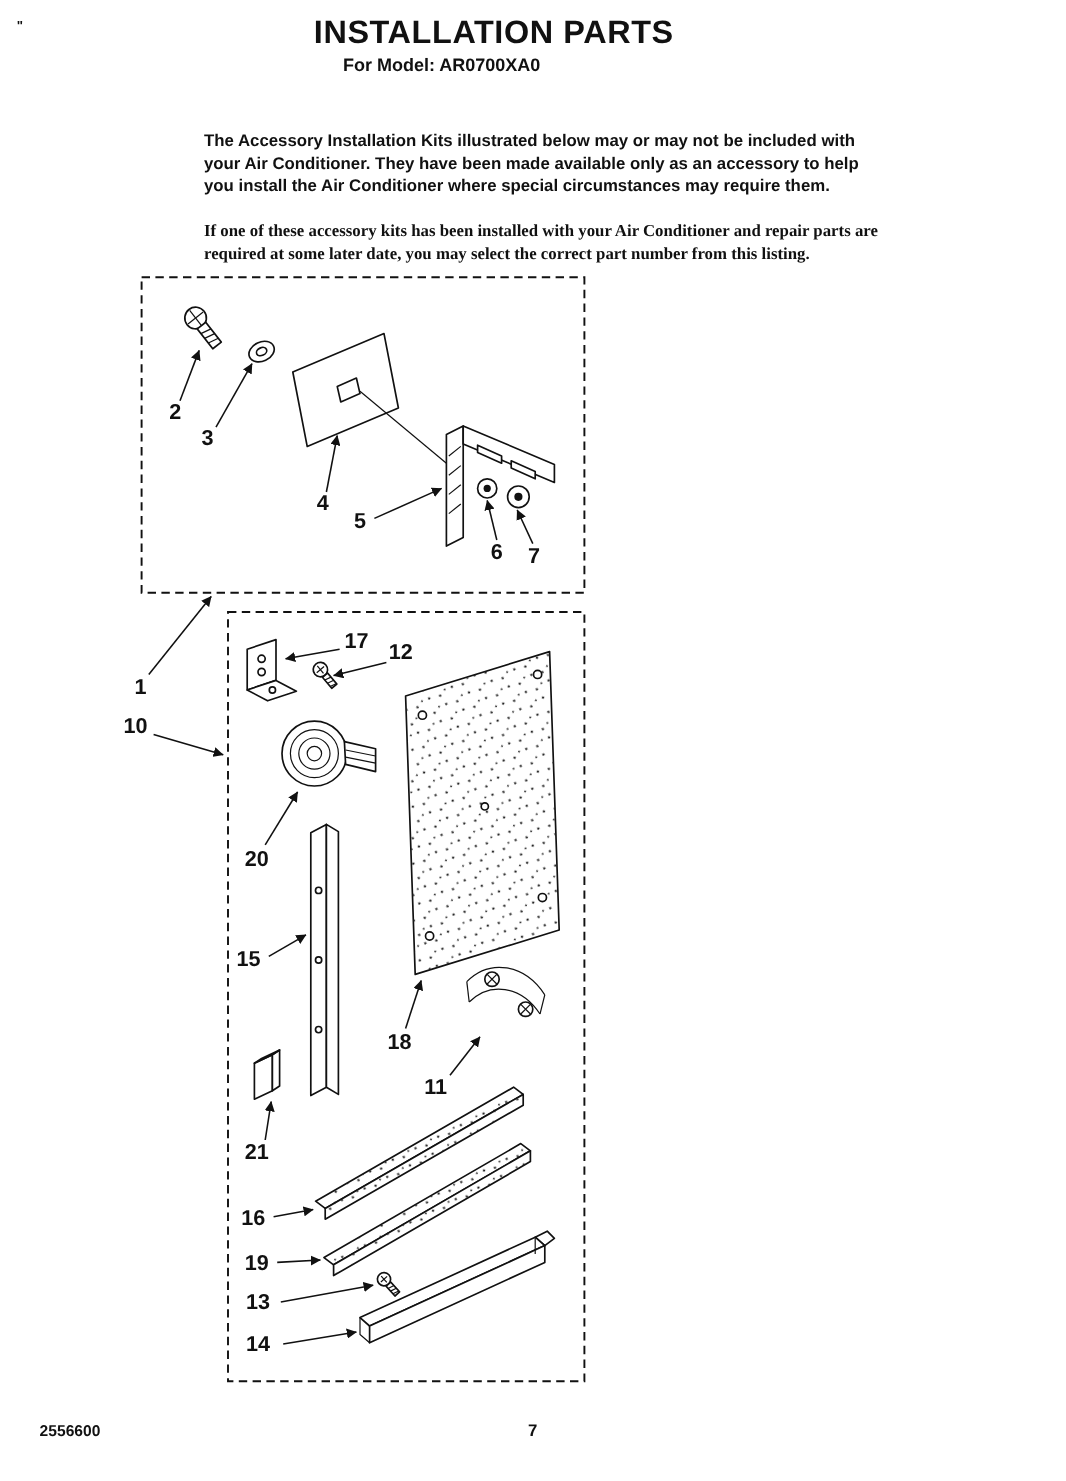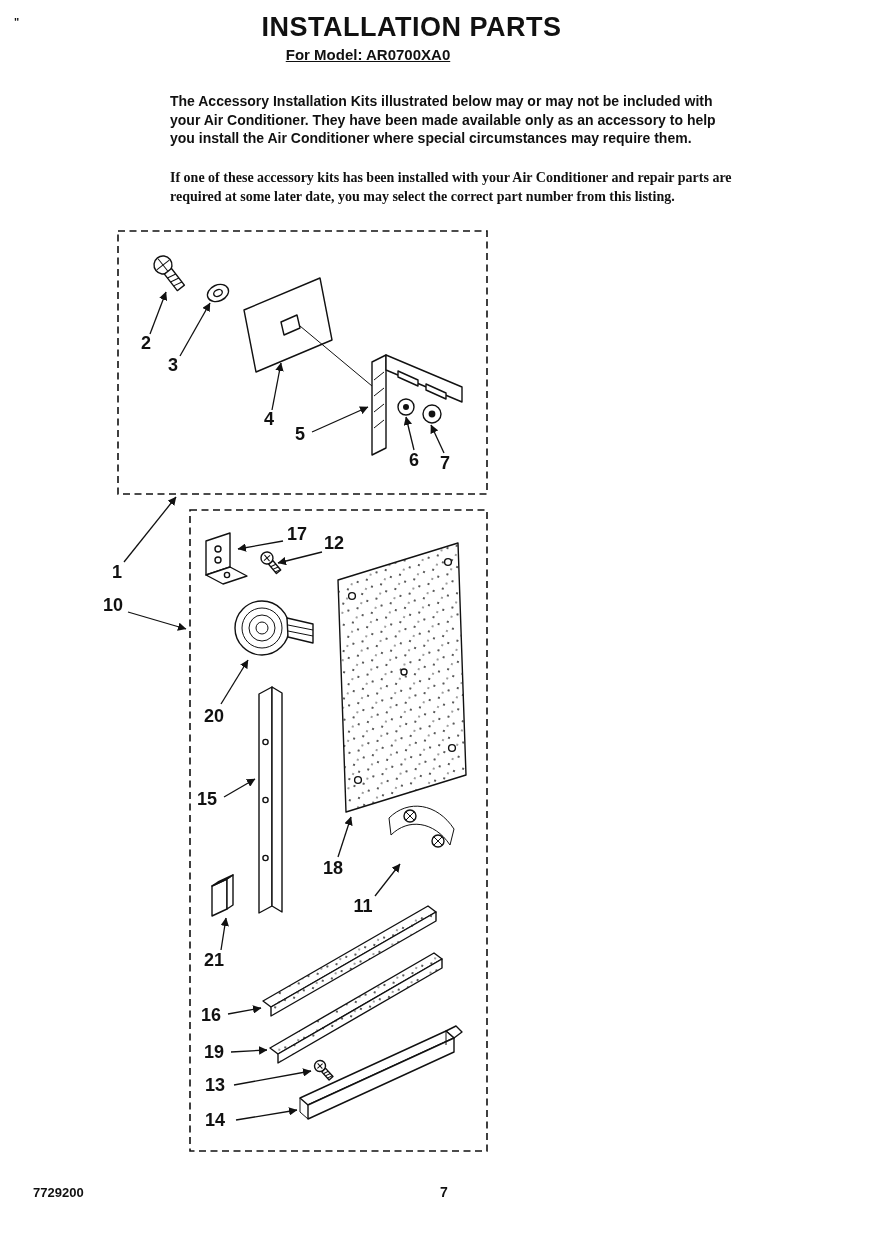--- a/index.html
+++ b/index.html
@@ -13,25 +13,25 @@
   }
   .abs { position:absolute; }
   .title {
     top:12px; left:0; width:823px;
     text-align:center;
     font-size:27px; font-weight:bold; letter-spacing:0.5px;
   }
   .subtitle {
     top:46px; left:0; width:736px;
     text-align:center;
-    font-size:15px; font-weight:bold;text-decoration:underline;
+    font-size:15px; font-weight:bold;
   }
   .para {
     left:170px; width:572px;
-    font-size:14px; font-weight:bold; line-height:18.5px;
+    font-size:14px; font-weight:bold; line-height:18.5px;margin-top:16px;
   }
   .p1 { top:92px; }
   .p2 { top:169px;font-family:Liberation Serif, serif; }
   .artifact { left:14px; top:16px; font-size:11px; font-weight:bold; }
   .doc-number { left:33px; top:1185px; font-size:13px; font-weight:bold; }
   .page-number { left:0; top:1184px; width:888px; text-align:center; font-size:14px; font-weight:bold; }
 
   svg.diagram { position:absolute; top:0; left:0; }
   .dashedbox { fill:none; stroke:#111; stroke-width:1.6; stroke-dasharray:7 4.5; }
   .outline { fill:#fff; stroke:#111; stroke-width:1.4; stroke-linejoin:round; }
@@ -239,14 +239,14 @@
   <text class="callout" x="215" y="1126" text-anchor="middle">14</text>
   <text class="callout" x="207" y="805" text-anchor="middle">15</text>
   <text class="callout" x="211" y="1021" text-anchor="middle">16</text>
   <text class="callout" x="297" y="540" text-anchor="middle">17</text>
   <text class="callout" x="333" y="874" text-anchor="middle">18</text>
   <text class="callout" x="214" y="1058" text-anchor="middle">19</text>
   <text class="callout" x="214" y="722" text-anchor="middle">20</text>
   <text class="callout" x="214" y="966" text-anchor="middle">21</text>
 </svg>
 
-<span class="abs doc-number">7729200</span>
+<span class="abs doc-number">2556600</span>
 <span class="abs page-number">7</span>
 
 </body></html>

